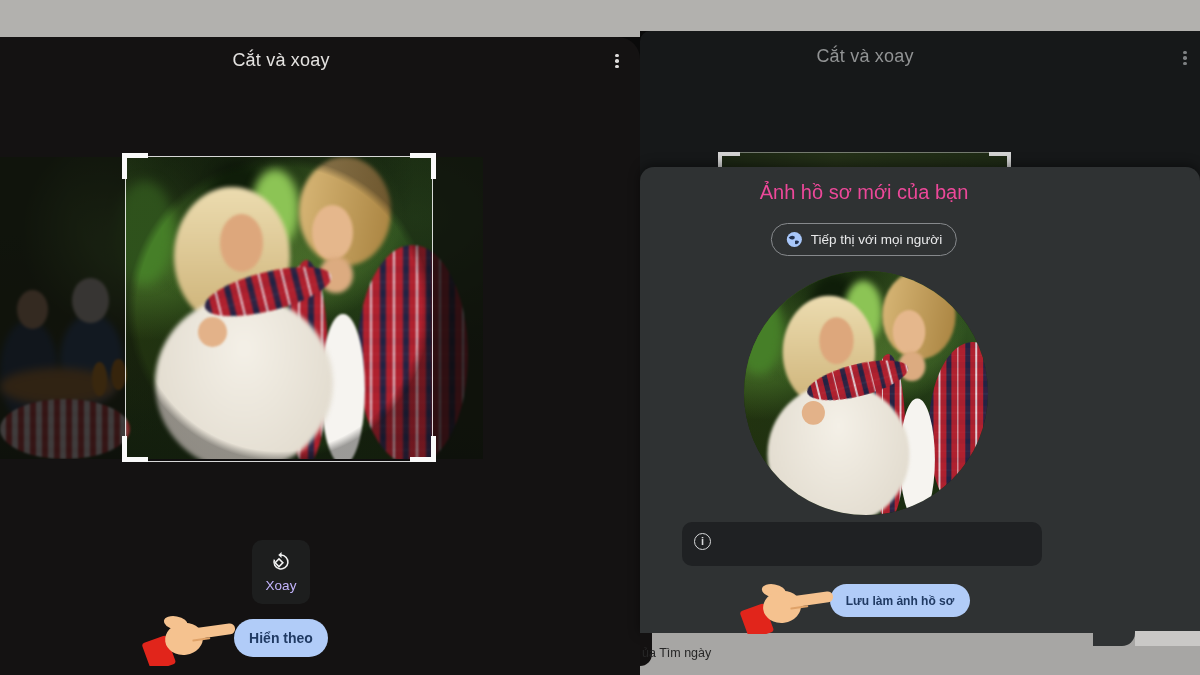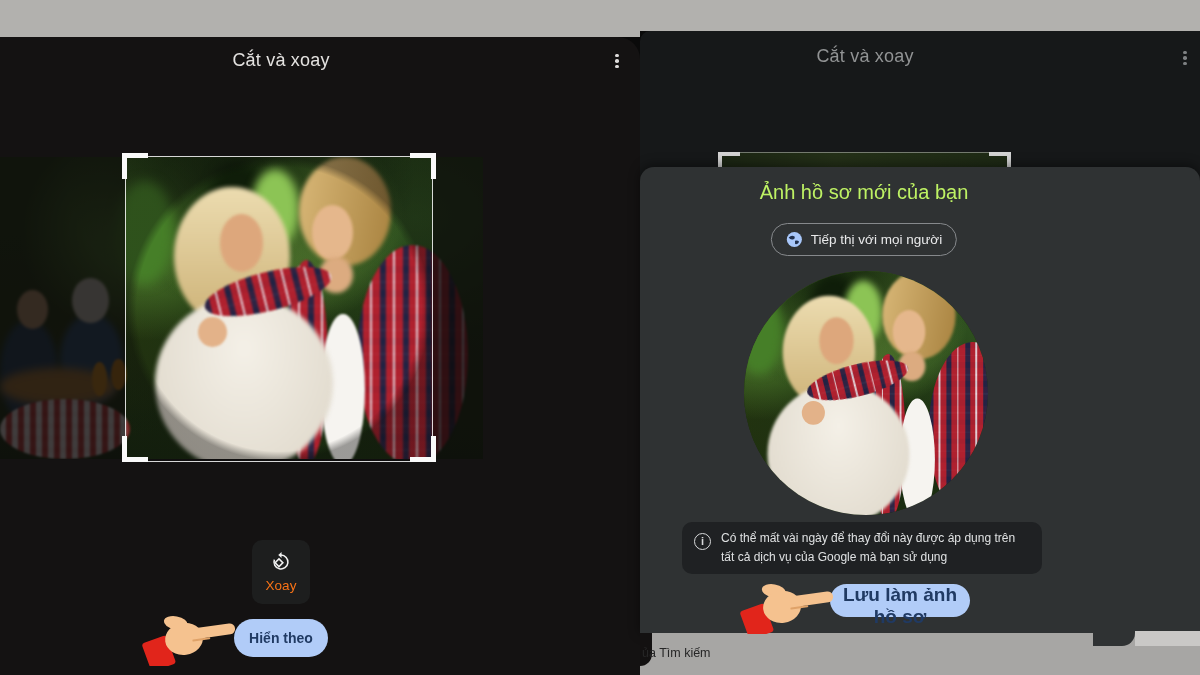--- a/index.html
+++ b/index.html
@@ -87,59 +87,59 @@
   .bracket { position:absolute; width:26px; height:26px; }
   .br-tl { left:122px; top:153px; border-left:5px solid #fafafa; border-top:5px solid #fafafa; }
   .br-tr { left:410px; top:153px; border-right:5px solid #fafafa; border-top:5px solid #fafafa; }
   .br-bl { left:122px; top:436px; border-left:5px solid #fafafa; border-bottom:5px solid #fafafa; }
   .br-br { left:410px; top:436px; border-right:5px solid #fafafa; border-bottom:5px solid #fafafa; }
 
   
   .rotate-card { left:252px; top:540px; width:58px; height:64px; background:#1d1e1e;
       border-radius:10px; display:flex; flex-direction:column; align-items:center;
       justify-content:center; gap:5px; cursor:pointer; }
-  .rotate-card span { font-size:13.5px; color:#f97316; }
+  .rotate-card span { font-size:13.5px; color:#c4b5fd; }
   .pill-btn { border:none; border-radius:19px; background:#b1ccf8; color:#203a63;
       font-family:inherit; font-weight:600; cursor:pointer; }
   .next-btn { left:234px; top:619px; width:94px; height:38px; font-size:14px; }
 
   
   .right-back { left:640px; top:31px; width:560px; height:604px; background:#161819;
       border-top-left-radius:10px; }
   .title-right { left:865px; top:46px; transform:translateX(-50%); color:#919394; }
   .crop-remnant { left:718px; top:152px; width:293px; height:15px; overflow:hidden;
       border-top:1px solid rgba(220,220,220,.45);
       background:linear-gradient(90deg,#1b2513,#243018 40%,#1e2a15); }
   .rem-br { position:absolute; width:22px; height:15px; }
   .rem-tl { left:718px; top:152px; border-left:4.5px solid #d4d4d4; border-top:4.5px solid #d4d4d4; }
   .rem-tr { left:989px; top:152px; border-right:4.5px solid #d4d4d4; border-top:4.5px solid #d4d4d4; }
 
   .sheet { left:640px; top:167px; width:560px; height:468px; background:#2f3233;
       border-radius:14px 14px 0 0; box-shadow:0 -2px 12px rgba(0,0,0,.45); }
   .sheet-heading { left:864px; top:181px; transform:translateX(-50%); font-size:20px;
-      color:#bef264; white-space:nowrap;text-align:center; }
+      color:#ec4899; white-space:nowrap;text-align:center; }
   .vis-chip { left:864px; top:223px; transform:translateX(-50%); height:33px;
       display:flex; align-items:center; gap:8px; padding:0 14px; border-radius:17px;
       border:1px solid #86898c; background:transparent; color:#e9eaeb; font-size:13.5px;
       font-family:inherit; cursor:pointer; white-space:nowrap; }
   .avatar-circle { left:744px; top:271px; width:244px; height:244px; border-radius:50%;
       overflow:hidden; background:#1d2b14; }
   .avatar-inner { position:absolute; left:0; top:0; width:483px; height:307px;
       transform:translate(-100px,0) scale(0.797); transform-origin:0 0; }
 
   .info-box { left:682px; top:522px; width:360px; min-height:44px; background:#1f2123;
       border-radius:10px; display:flex; align-items:flex-start; gap:10px; padding:7px 12px 8px 12px; }
   .info-icon { flex:0 0 auto; width:17px; height:17px; margin-top:4px; border:1.5px solid #d8dadb;
       border-radius:50%; color:#d8dadb; font-size:11px; line-height:14px; text-align:center;
       font-weight:700; }
   .info-text { font-size:12px; line-height:1.55; color:#dfe1e2; max-width:316px; }
 
   .cancel-btn { left:770px; top:598px; background:none; border:none; color:#e8eaeb;
       font-size:13.5px; font-family:inherit; cursor:pointer; }
-  .save-btn { left:830px; top:584px; width:140px; height:33px; border-radius:17px; font-size:19px; }
+  .save-btn { left:830px; top:584px; width:140px; height:33px; border-radius:17px; font-size:12px; }
 
   
   .hand { width:100px; height:58px; z-index:50; pointer-events:none; }
   .hand-left { left:140px; top:608px; }
   .hand-right { left:738px; top:576px; }
 </style>
 </head>
 <body>
 
 <div class="abs top-strip-left"></div>
@@ -268,31 +268,30 @@
     <div class="b-mom-face"></div>
     <div class="b-mom-blouse"></div>
     <div class="b-arm plaid"></div>
     <div class="b-hand"></div>
   </div>
 </div>
 </div>
 
 <div class="abs info-box">
   <div class="info-icon">i</div>
-  <div class="info-text">Có thể mất vài ngày để thay đổi này được áp dụng trên tất cả dịch vụ của Google mà bạn sử dụng</div>
 </div>
 
 <button class="abs cancel-btn">Hủy</button>
 <button class="abs pill-btn save-btn">Lưu làm ảnh hồ sơ</button>
 
 <div class="abs bottom-strip"></div>
 <div class="abs strip-light-patch"></div>
 <div class="abs strip-dark-notch"></div>
 <div class="abs sheet-foot"></div>
-<div class="abs bottom-strip-text">ủa Tìm kiếm</div>
+<div class="abs bottom-strip-text">ủa Tìm ngày</div>
 
 <svg class="abs hand hand-left" viewBox="0 0 100 58">
   <g transform="rotate(-8 50 30)">
     <rect x="4" y="26" width="26" height="30" rx="3" fill="#e1251b" transform="rotate(-12 17 41)"></rect>
     <ellipse cx="38" cy="13" rx="12" ry="6.5" fill="#f5c28f" transform="rotate(18 38 13)"></ellipse>
     <ellipse cx="44" cy="30" rx="19" ry="16" fill="#f5c28f"></ellipse>
     <rect x="52" y="21" width="44" height="11" rx="5.5" fill="#f5c28f"></rect>
     <rect x="52" y="32" width="18" height="2" rx="1" fill="#dfa268"></rect>
   </g>
 </svg>

